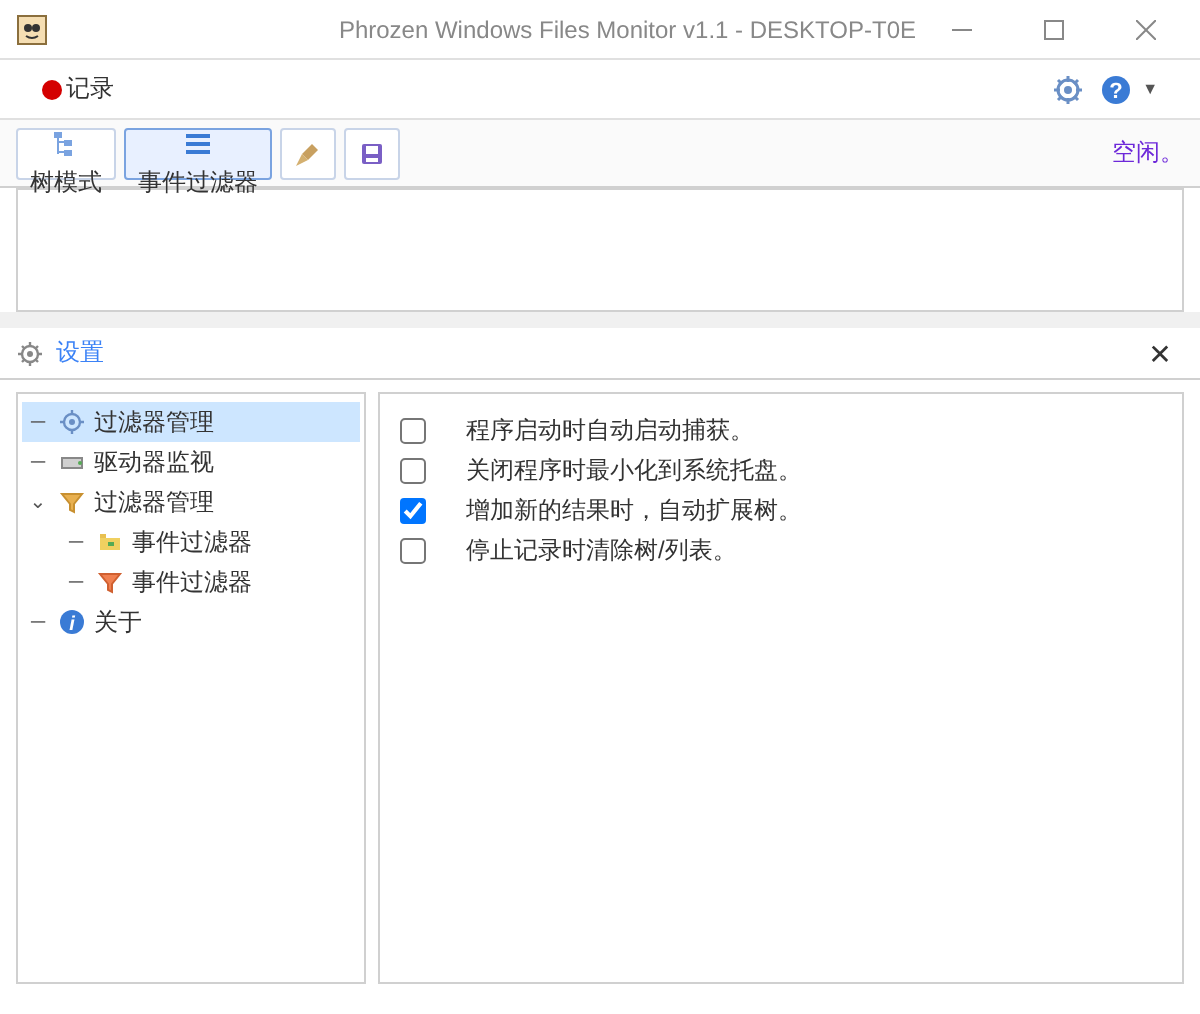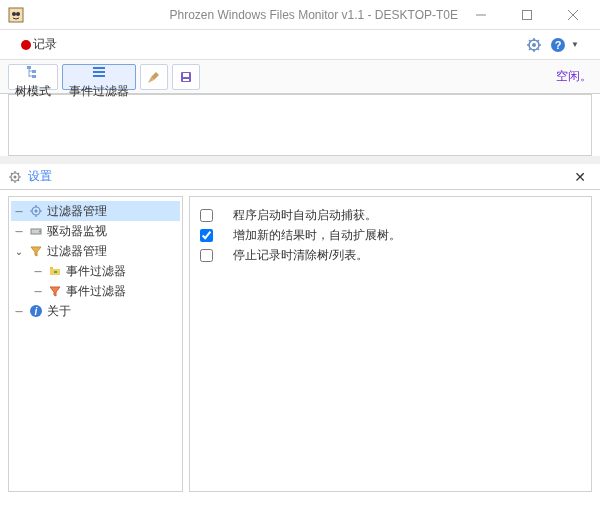--- a/index.html
+++ b/index.html
@@ -227,20 +227,24 @@
       <span>关于</span>
     </div>
   </div>
 
   <div class="options-pane">
     <label class="checkbox-row">
       <input type="checkbox" style="">
       <span>程序启动时自动启动捕获。</span>
     </label>
     <label class="checkbox-row">
+      <input type="checkbox" style="">
+      <span>关闭程序时最小化到系统托盘。</span>
+    </label>
+    <label class="checkbox-row">
       <input type="checkbox" checked="" style="">
       <span>增加新的结果时，自动扩展树。</span>
     </label>
     <label class="checkbox-row">
       <input type="checkbox" style="">
       <span>停止记录时清除树/列表。</span>
     </label>
   </div>
 </div>
 

